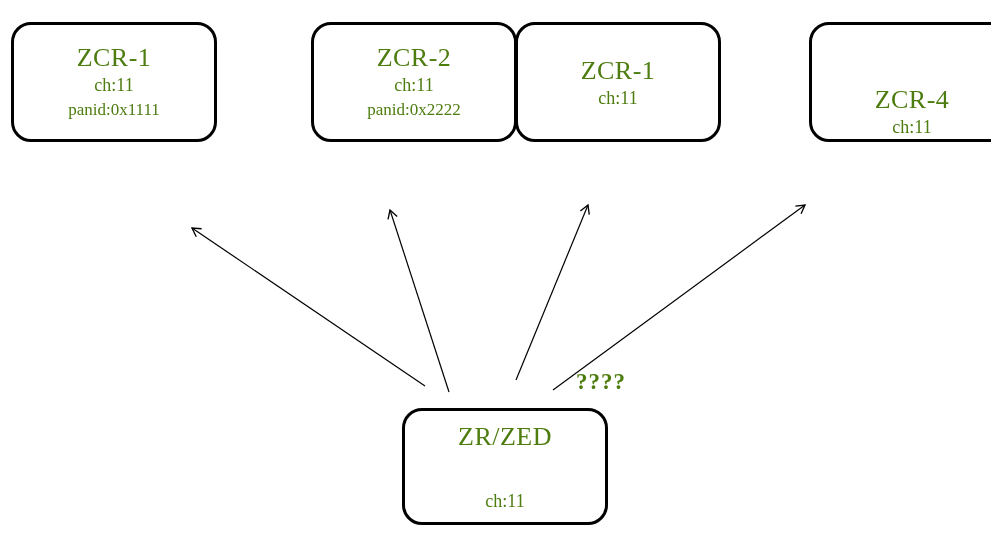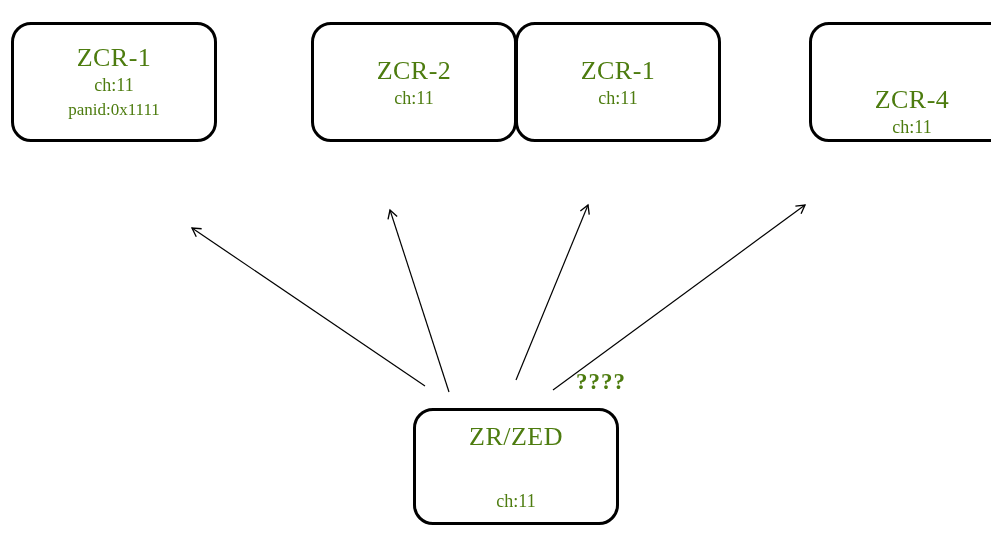--- a/index.html
+++ b/index.html
@@ -41,21 +41,21 @@
   .node-panid {
     font-size: 17px;
     line-height: 26px;
   }
   .node-zcr { left: 0; top: 22px; width: 206px; height: 120px; }
   #node-zcr-1 { left: 11px; }
   #node-zcr-2 { left: 263px; margin-left: 48px; }
   #node-zcr-3 { left: 515px; }
   #node-zcr-4 { left: 809px; justify-content: flex-end; }
   #node-zr-zed {
-    left: 413px; top: 408px; width: 206px; height: 117px; gap: 37px;
+    left: 402px; top: 408px; width: 206px; height: 117px; gap: 37px;
   }
   .arrows-layer {
     position: absolute;
     left: 0; top: 0;
     width: 991px;
     height: 557px;
     z-index: 1;
   }
   .annotation {
     position: absolute;
@@ -88,20 +88,21 @@
 
   <div class="node node-zcr" id="node-zcr-1">
     <div class="node-title">ZCR-1</div>
     <div class="node-channel">ch:11</div>
     <div class="node-panid">panid:0x1111</div>
   </div>
 
   <div class="node node-zcr" id="node-zcr-2">
     <div class="node-title">ZCR-2</div>
     <div class="node-channel">ch:11</div>
+    <div class="node-panid">panid:0x2222</div>
   </div>
 
   <div class="node node-zcr" id="node-zcr-3">
     <div class="node-title">ZCR-1</div>
     <div class="node-channel">ch:11</div>
   </div>
 
   <div class="node node-zcr" id="node-zcr-4">
     <div class="node-title">ZCR-4</div>
     <div class="node-channel">ch:11</div>

